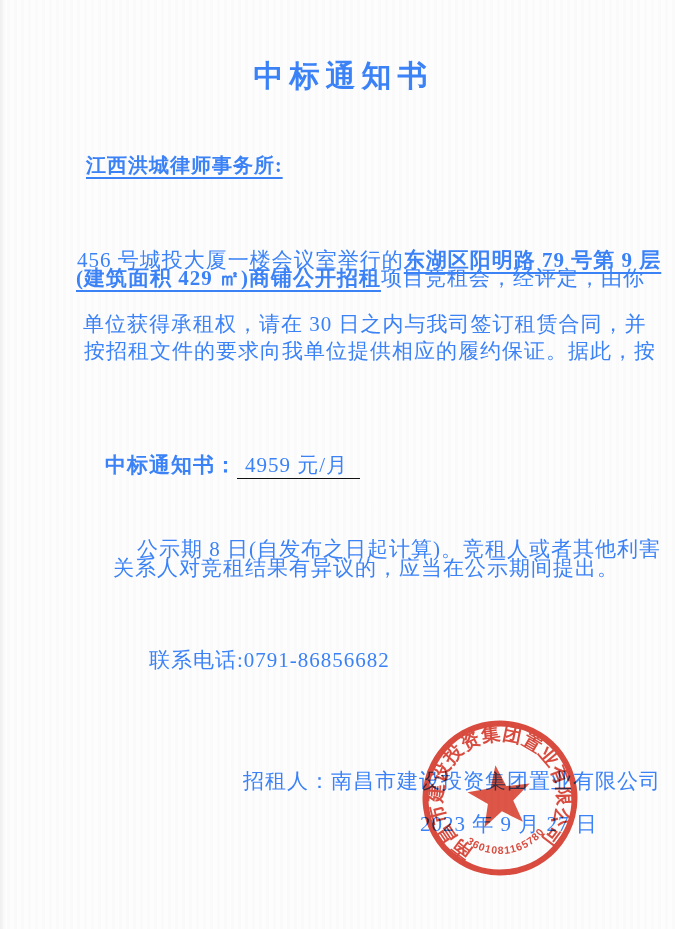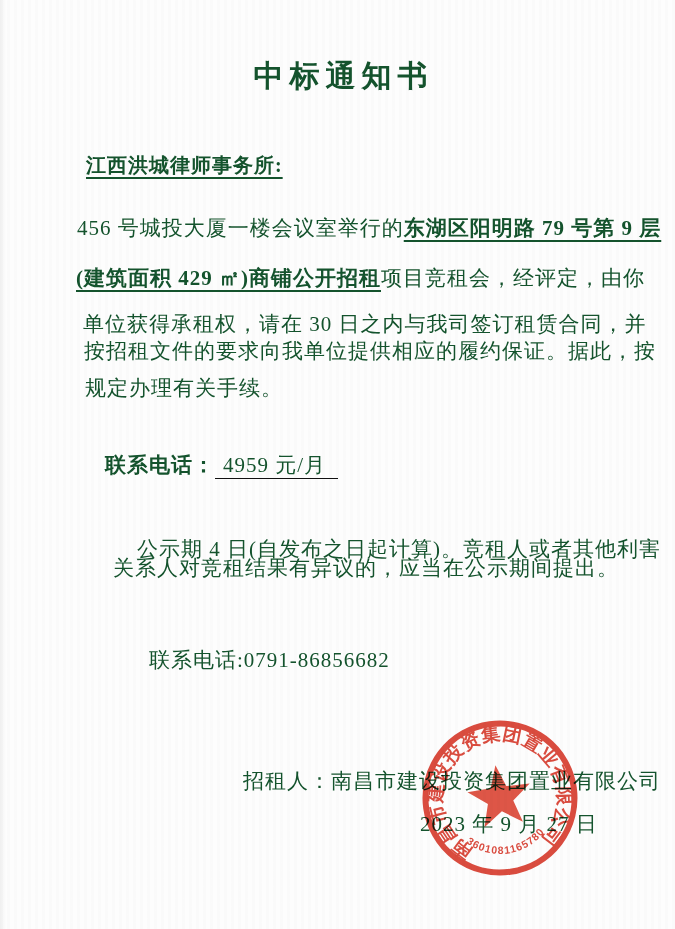--- a/index.html
+++ b/index.html
@@ -3,21 +3,21 @@
 <meta charset="utf-8">
 <style>
   html,body{margin:0;padding:0;background:#e8e8e8;}
   .page{
     position:relative;
     width:675px;height:929px;
     margin:0 auto;
     background:#fdfdfd;
     overflow:hidden;
     font-family:"Liberation Serif","DejaVu Serif",serif;
-    color:#14532d;
+    color:#3b82f6;
   }
   
   .page::before{
     content:"";
     position:absolute;inset:0;
     background:
       linear-gradient(90deg, rgba(190,190,190,.18) 0, rgba(255,255,255,0) 6px),
       repeating-linear-gradient(90deg, rgba(0,0,0,.012) 0 3px, rgba(255,255,255,0) 3px 7px);
     pointer-events:none;
   }
@@ -59,42 +59,39 @@
 </style>
 </head>
 <body>
 
 <div class="page">
 
   <div class="doc-title">中标通知书</div>
 
   <div class="line salutation u" style="top:152px;left:86px">江西洪城律师事务所:</div>
 
-  <div class="line" style="top:215px;left:77px">
+  <div class="line" style="top:247px;left:77px">
     <span>456 号城投大厦一楼会议室举行的</span><span class="bold u">东湖区阳明路 79 号第 9 层</span>
   </div>
   <div class="line" style="top:265px;left:76px">
     <span class="bold u">(建筑面积 429 ㎡)商铺公开招租</span><span>项目竞租会，经评定，由你</span>
   </div>
   <div class="line" style="top:311px;left:83px">
     <span>单位获得承租权，请在 30 日之内与我司签订租赁合同，并</span>
   </div>
   <div class="line" style="top:338px;left:84px">
     <span>按招租文件的要求向我单位提供相应的履约保证。据此，按</span>
   </div>
-  <div class="line" style="top:375px;left:85px">
-    <span>规定办理有关手续。</span>
-  </div>
 
   <div class="line" style="top:452px;left:105px">
-    <span class="bold">联系电话：</span><span class="result-value">4959 元/月</span>
+    <span class="bold">中标通知书：</span><span class="result-value">4959 元/月</span>
   </div>
 
   <div class="line" style="top:536px;left:137px">
-    <span>公示期 4 日(自发布之日起计算)。竞租人或者其他利害</span>
+    <span>公示期 8 日(自发布之日起计算)。竞租人或者其他利害</span>
   </div>
   <div class="line" style="top:555px;left:113px">
     <span>关系人对竞租结果有异议的，应当在公示期间提出。</span>
   </div>
   <div class="line" style="top:647px;left:149px">
     <span>联系电话:0791-86856682</span>
   </div>
 
   <div class="line" style="top:768px;left:243px">
     <span>招租人：南昌市建设投资集团置业有限公司</span>

